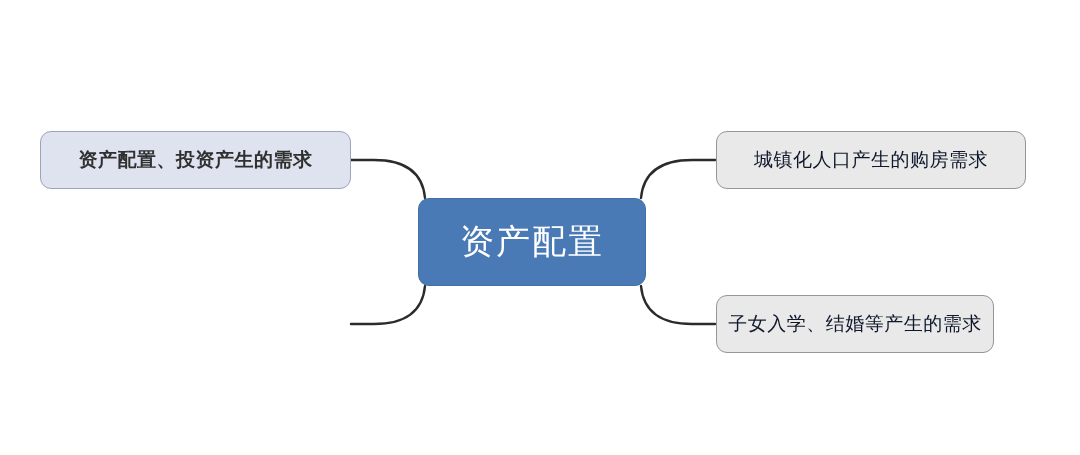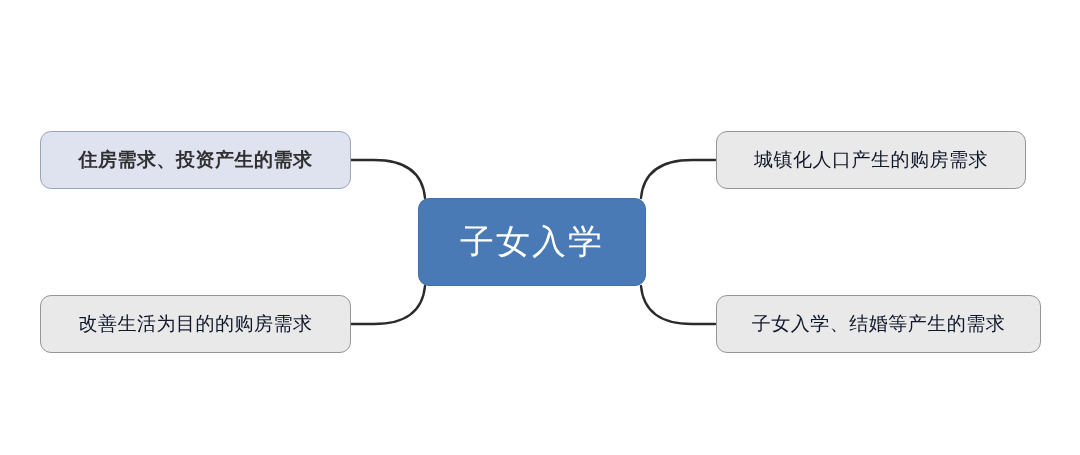--- a/index.html
+++ b/index.html
@@ -65,49 +65,46 @@
   }
   .node-plain {
     background: #e9e9e9;
     border: 1px solid #969696;
     color: #0f172a;
     font-weight: 400;
   }
   .pos-tl { left: 40px;  top: 131px; width: 311px; }
   .pos-bl { left: 40px;  top: 295px; width: 311px; }
   .pos-tr { left: 716px; top: 131px; width: 310px; }
-  .pos-br { left: 716px; top: 295px; width: 325px; }
+  .pos-br { left: 716px; top: 295px; width: 278px; }
 </style>
 </head>
 <body>
 
 <div id="mindmap">
 
   <svg id="connectors" viewBox="0 0 1080 455" xmlns="http://www.w3.org/2000/svg">
     <g fill="none" stroke="#2b2b2b" stroke-width="2.4" stroke-linecap="round">
       <path d="M 351 160 L 374 160 C 410 160 423 177 425 198"></path>
       <path d="M 351 324 L 374 324 C 410 324 423 307 425 286"></path>
       <path d="M 715 160 L 692 160 C 656 160 643 177 641 198"></path>
       <path d="M 715 324 L 692 324 C 656 324 643 307 641 286"></path>
     </g>
   </svg>
 
   <div class="node node-branch node-accent pos-tl">
-    <span>住房需求、投资产生的需求</span>
+    <span>资产配置、投资产生的需求</span>
   </div>
 
   <div class="node node-branch node-plain pos-tr">
     <span>城镇化人口产生的购房需求</span>
   </div>
 
-  <div class="node node-branch node-plain pos-bl">
-    <span>改善生活为目的的购房需求</span>
-  </div>
 
   <div class="node node-branch node-plain pos-br">
     <span>子女入学、结婚等产生的需求</span>
   </div>
 
   <div class="node node-center">
-    <span>子女入学</span>
+    <span>资产配置</span>
   </div>
 
 </div>
 
 </body></html>

